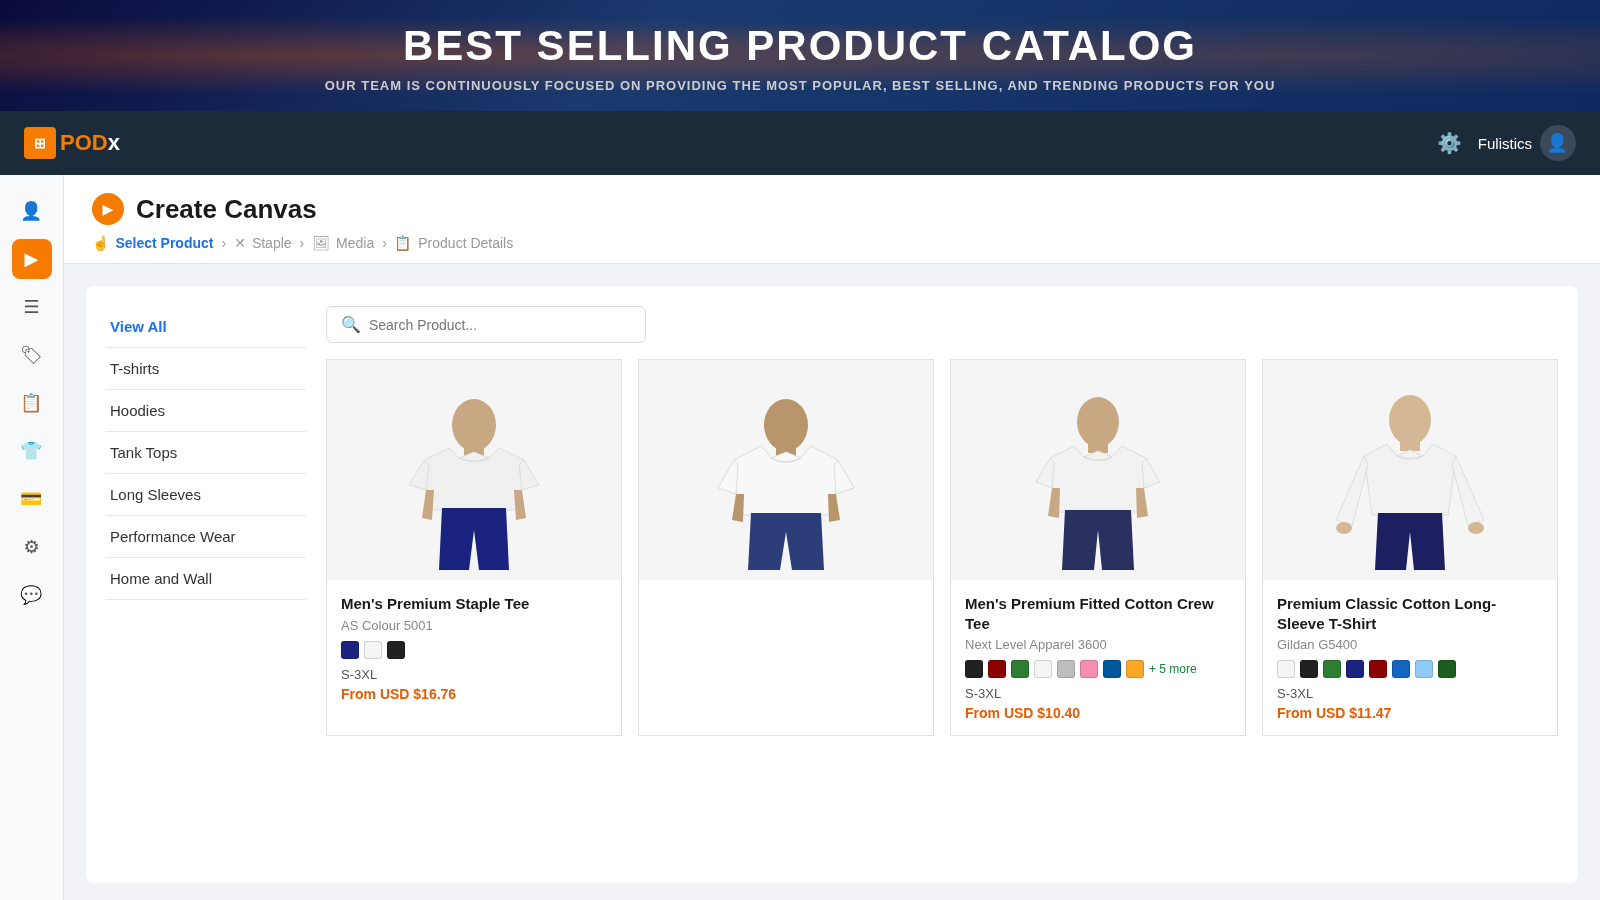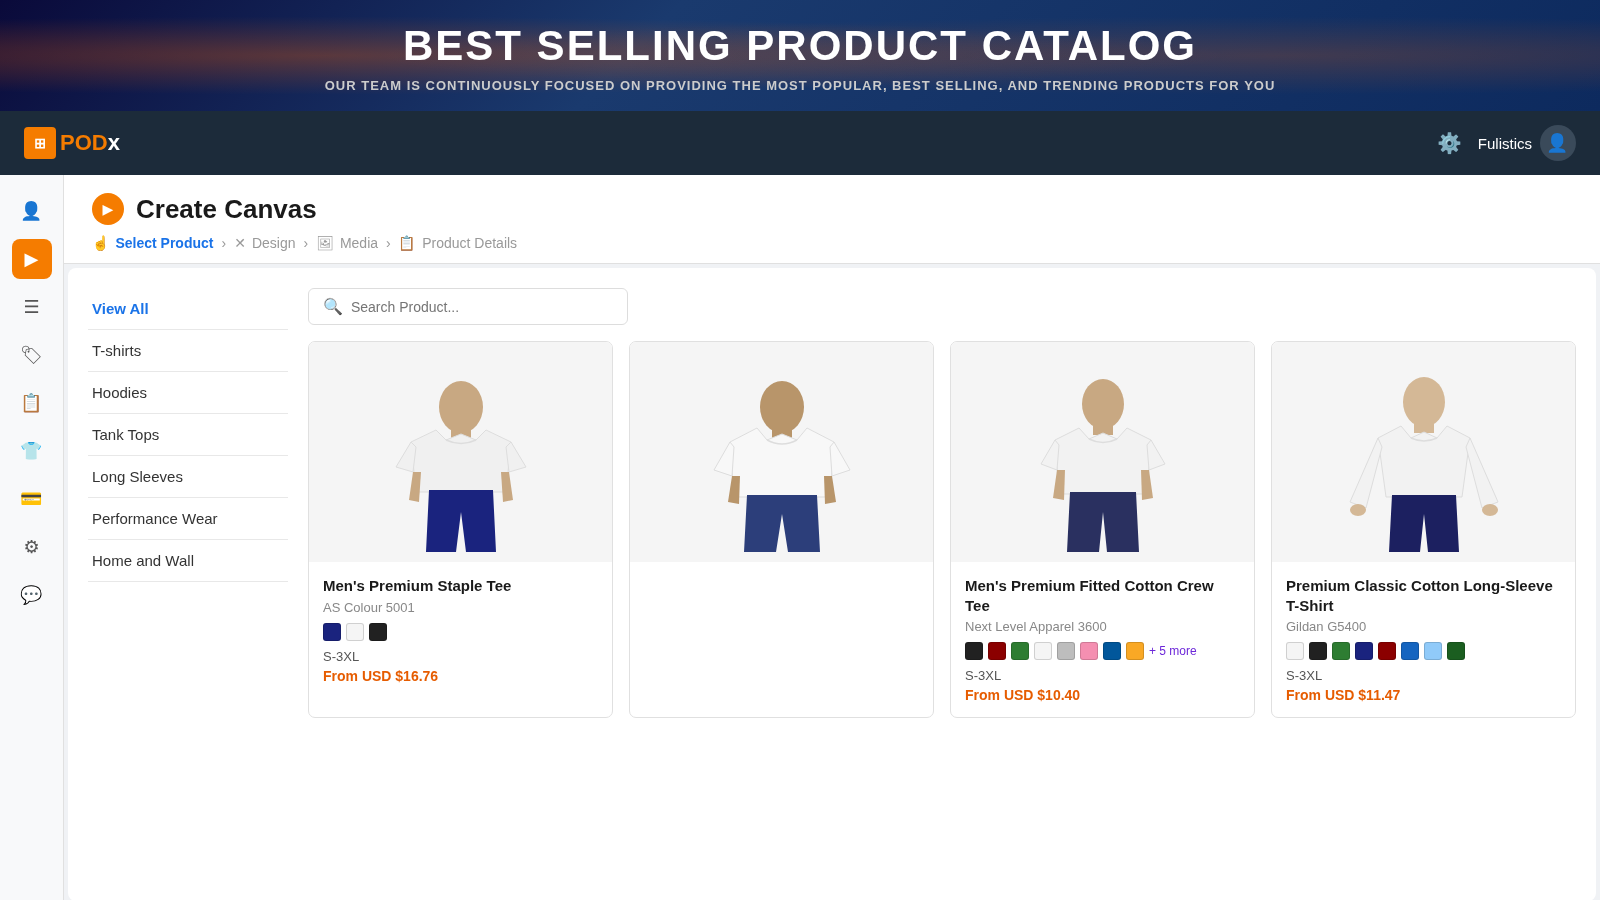--- a/index.html
+++ b/index.html
@@ -178,21 +178,21 @@
     .breadcrumb-sep { color: #999; }
 
     
     .products-layout {
       display: flex;
       flex: 1;
       overflow: hidden;
       padding: 20px;
       gap: 20px;
       background: white;
-      margin: 4px;
+      margin: 22px;
       border-radius: 8px;
     }
 
     
     .category-sidebar {
       width: 200px;
       flex-shrink: 0;
     }
     .category-item {
       padding: 12px 4px;
@@ -232,21 +232,21 @@
     .search-icon { color: #888; font-size: 16px; }
 
     .product-grid {
       display: grid;
       grid-template-columns: repeat(4, 1fr);
       gap: 16px;
       overflow-y: auto;
     }
     .product-card {
       border: 1px solid #e0e0e0;
-      border-radius: 7px;
+      border-radius: 0;
       padding: 0;
       overflow: hidden;
       background: white;
       cursor: pointer;
     }
     .product-image {
       width: 100%;
       height: 220px;
       background: #f5f5f5;
       display: flex;
@@ -281,21 +281,21 @@
       flex-wrap: wrap;
     }
     .swatch {
       width: 18px;
       height: 18px;
       border-radius: 3px;
       border: 1px solid rgba(0,0,0,0.15);
     }
     .swatch-more {
       font-size: 12px;
-      color: #6d28d9;
+      color: #15803d;
       font-weight: 500;
     }
     .product-sizes {
       font-size: 13px;
       color: #555;
       margin-bottom: 4px;
     }
     .product-price {
       font-size: 14px;
       font-weight: 600;
@@ -346,21 +346,21 @@
         <div class="page-title">Create Canvas</div>
       </div>
       <div class="breadcrumb">
         <div class="breadcrumb-item active">
           <span>☝</span>
           <span>Select Product</span>
         </div>
         <span class="breadcrumb-sep">›</span>
         <div class="breadcrumb-item inactive">
           <span>✕</span>
-          <span>Design</span>
+          <span>Staple</span>
         </div>
         <span class="breadcrumb-sep">›</span>
         <div class="breadcrumb-item inactive">
           <span>🖼</span>
           <span>Media</span>
         </div>
         <span class="breadcrumb-sep">›</span>
         <div class="breadcrumb-item inactive">
           <span>📋</span>
           <span>Product Details</span>

